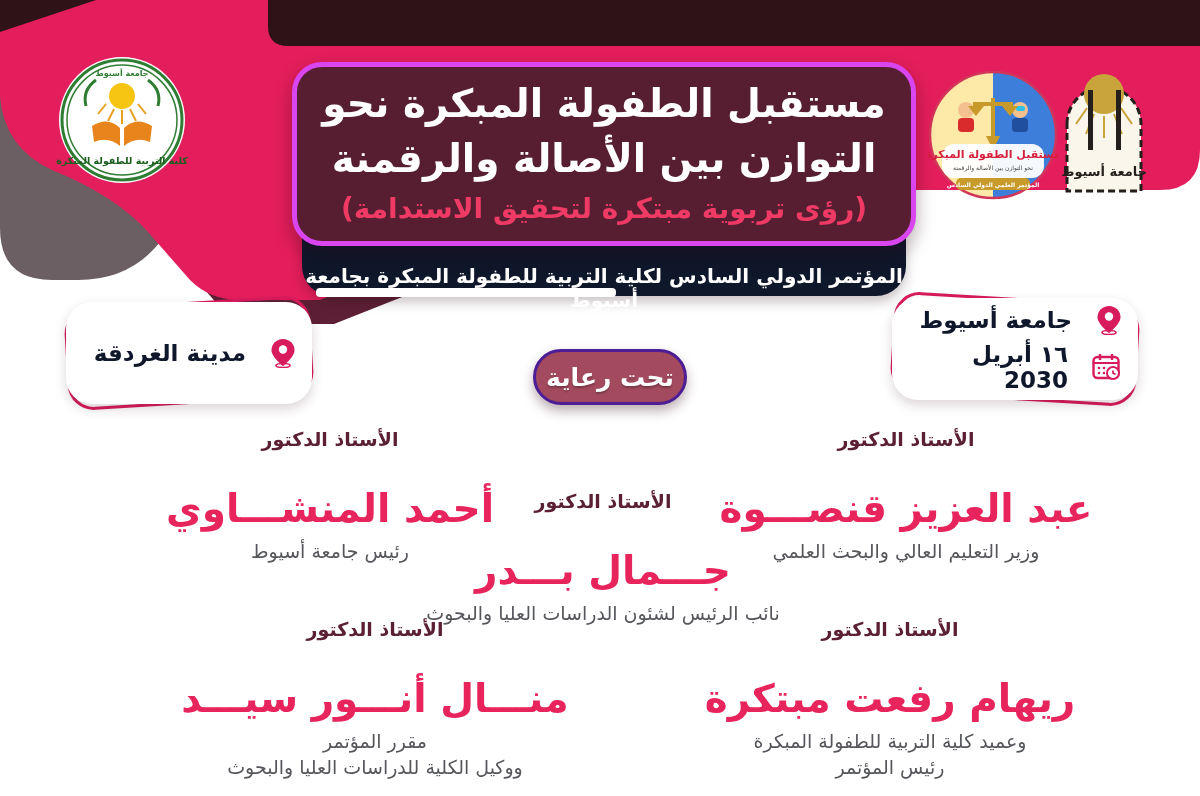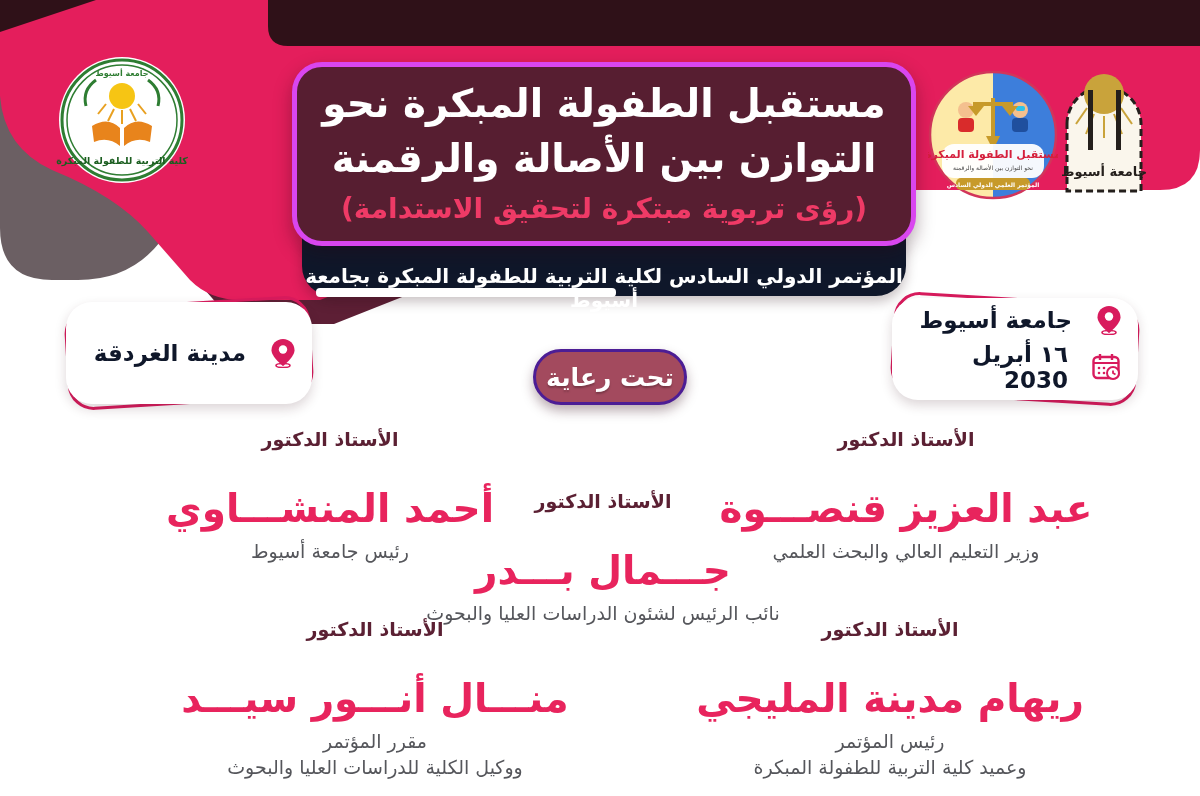--- a/index.html
+++ b/index.html
@@ -200,23 +200,23 @@
   </div>
 
   <div class="abs person" style="left:408px;top:490px;width:390px;">
     <div class="hon">الأستاذ الدكتور</div>
     <div class="pname">جـــمال بـــدر</div>
     <div class="prole">نائب الرئيس لشئون الدراسات العليا والبحوث</div>
   </div>
 
   <div class="abs person" style="left:690px;top:618px;width:400px;">
     <div class="hon">الأستاذ الدكتور</div>
-    <div class="pname">ريهام مدينة المليجي</div>
+    <div class="pname">ريهام رفعت مبتكرة</div>
+    <div class="prole">وعميد كلية التربية للطفولة المبكرة</div>
     <div class="prole">رئيس المؤتمر</div>
-    <div class="prole">وعميد كلية التربية للطفولة المبكرة</div>
   </div>
 
   <div class="abs person" style="left:170px;top:618px;width:410px;">
     <div class="hon">الأستاذ الدكتور</div>
     <div class="pname">منـــال أنـــور سيـــد</div>
     <div class="prole">مقرر المؤتمر</div>
     <div class="prole">ووكيل الكلية للدراسات العليا والبحوث</div>
   </div>
 
 </div>

